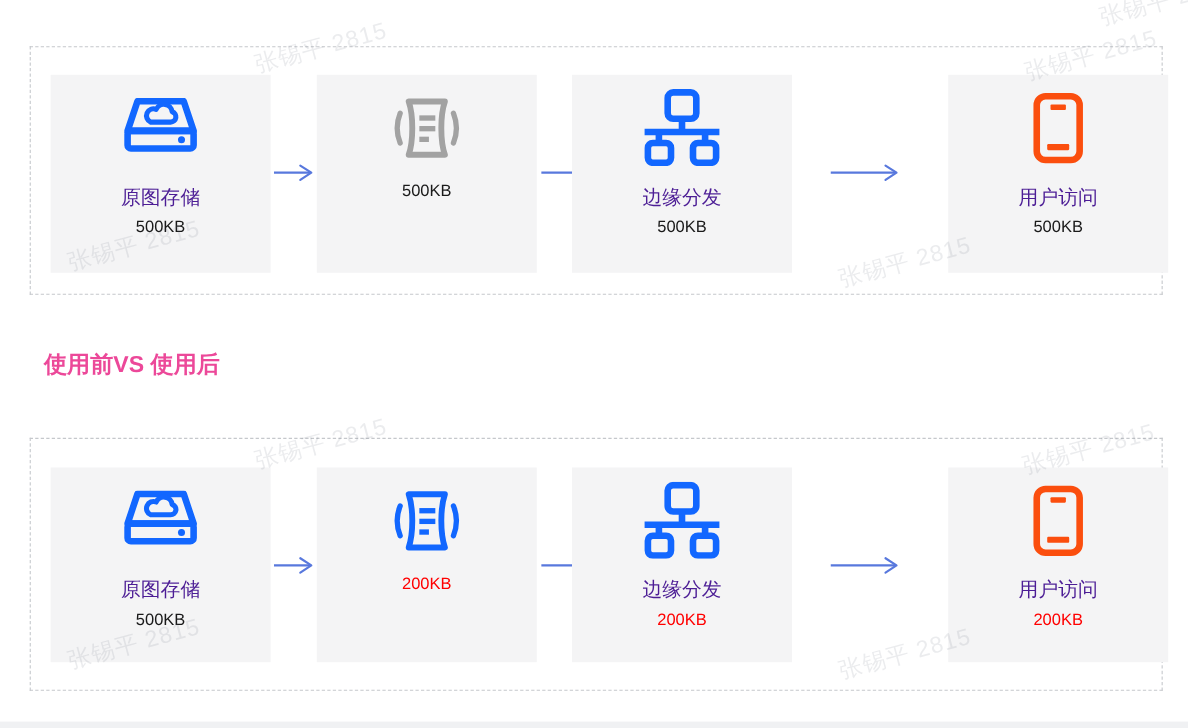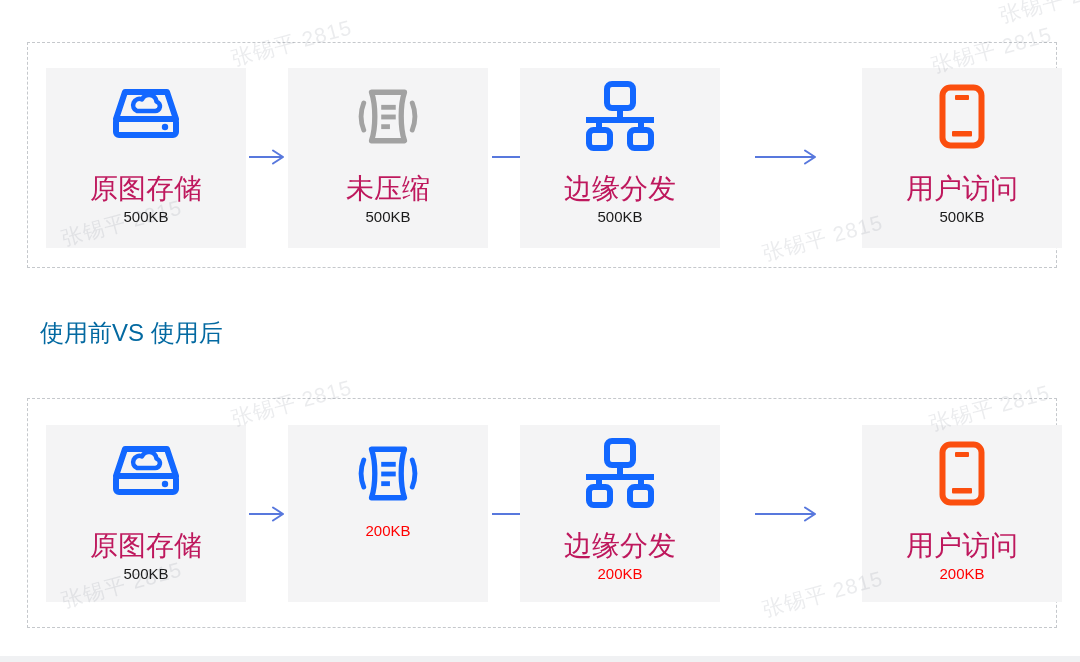--- a/index.html
+++ b/index.html
@@ -50,45 +50,45 @@
   .card.c4 { left:834px; }
 
   .icon-box {
     height:86px;
     margin-top:5px;
     display:flex;
     align-items:center;
     justify-content:center;
   }
   .label {
-    margin-top:17px;
-    font-size:28px;
+    margin-top:7px;
+    font-size:18px;
     line-height:26px;
-    color:#be185d;
+    color:#4c1d95;
   }
   .size {
     font-size:15px;
     line-height:29px;
     color:#1a1a1a;
   }
 
   .arrow { position:absolute; color:#5878dd; }
   #flow-before .arrow { top:105px; }
   #flow-after  .arrow { top:106px; }
   .arrow.a1 { left:221px; }
   .arrow.a2 { left:464px; }
   .arrow.a3 { left:727px; }
 
   .vs-heading {
     position:absolute;
     left:40px;
     top:317px;
-    font-size:24px;
-    font-weight:400;
-    color:#0369a1;
+    font-size:21px;
+    font-weight:700;
+    color:#ec4899;
   }
 
   .bottom-strip {
     position:absolute;
     left:0; right:0;
     top:656px; height:6px;
     background:#f0f1f3;
   }
 </style>
 </head>
@@ -130,21 +130,20 @@
       <div class="icon-box" style="color: rgb(162, 162, 162);">
         <svg width="62" height="57" viewBox="0 0 64 58" fill="none">
           <path d="M15 4 H49 C44.5 17 44.5 41 49 54 H15 C19.5 41 19.5 17 15 4 Z" stroke="currentColor" stroke-width="5.5" stroke-linejoin="round"></path>
           <rect x="25" y="17" width="15" height="5" fill="currentColor"></rect>
           <rect x="25" y="27" width="15" height="5" fill="currentColor"></rect>
           <rect x="25" y="37" width="9" height="5" fill="currentColor"></rect>
           <path d="M7 15 C3 25 3 33 7 43" stroke="currentColor" stroke-width="5" stroke-linecap="round"></path>
           <path d="M57 15 C61 25 61 33 57 43" stroke="currentColor" stroke-width="5" stroke-linecap="round"></path>
         </svg>
       </div>
-      <div class="label">未压缩</div>
       <div class="size" style="color: rgb(26, 26, 26);">500KB</div>
     </div>
 
     <svg class="arrow a2" width="56" height="18" style="color: rgb(88, 120, 221);">
       <path d="M0 9 H53" stroke="currentColor" stroke-width="2"></path>
       <path d="M44 2.5 L54 9 L44 15.5" stroke="currentColor" stroke-width="2" fill="none" stroke-linecap="round" stroke-linejoin="round"></path>
     </svg>
 
     <div class="card c3">
       <div class="icon-box" style="color: rgb(18, 103, 255);">

